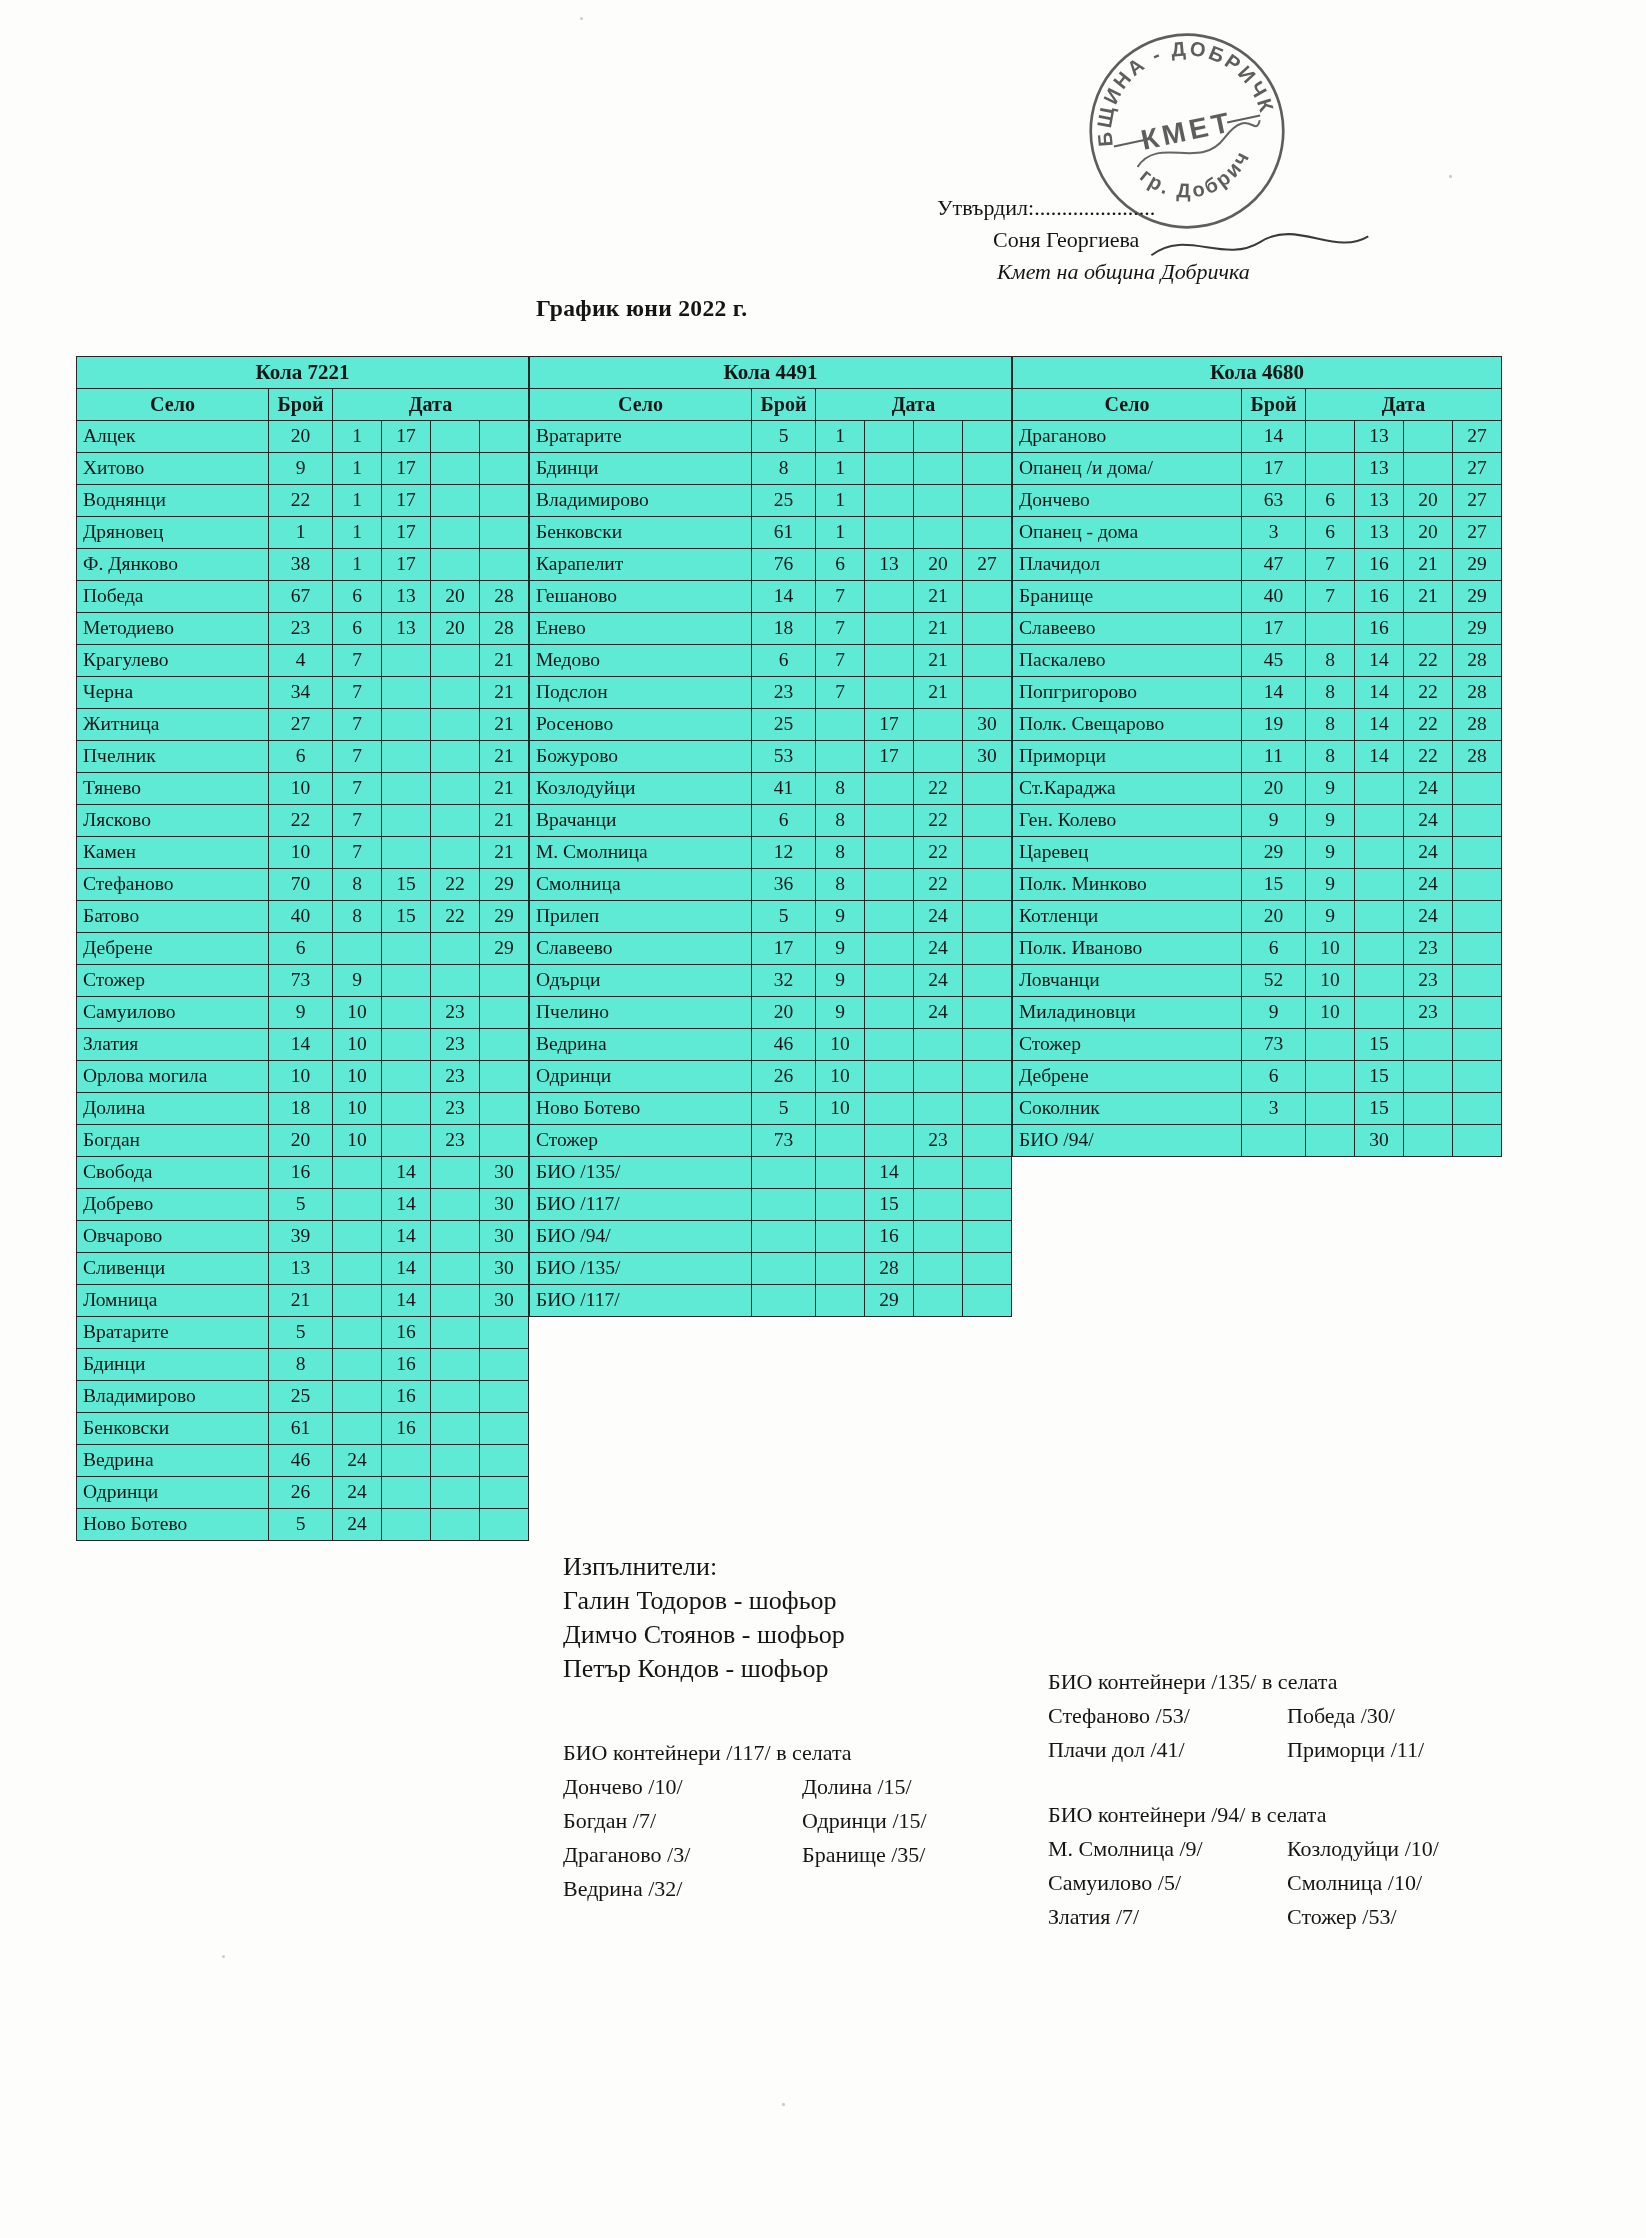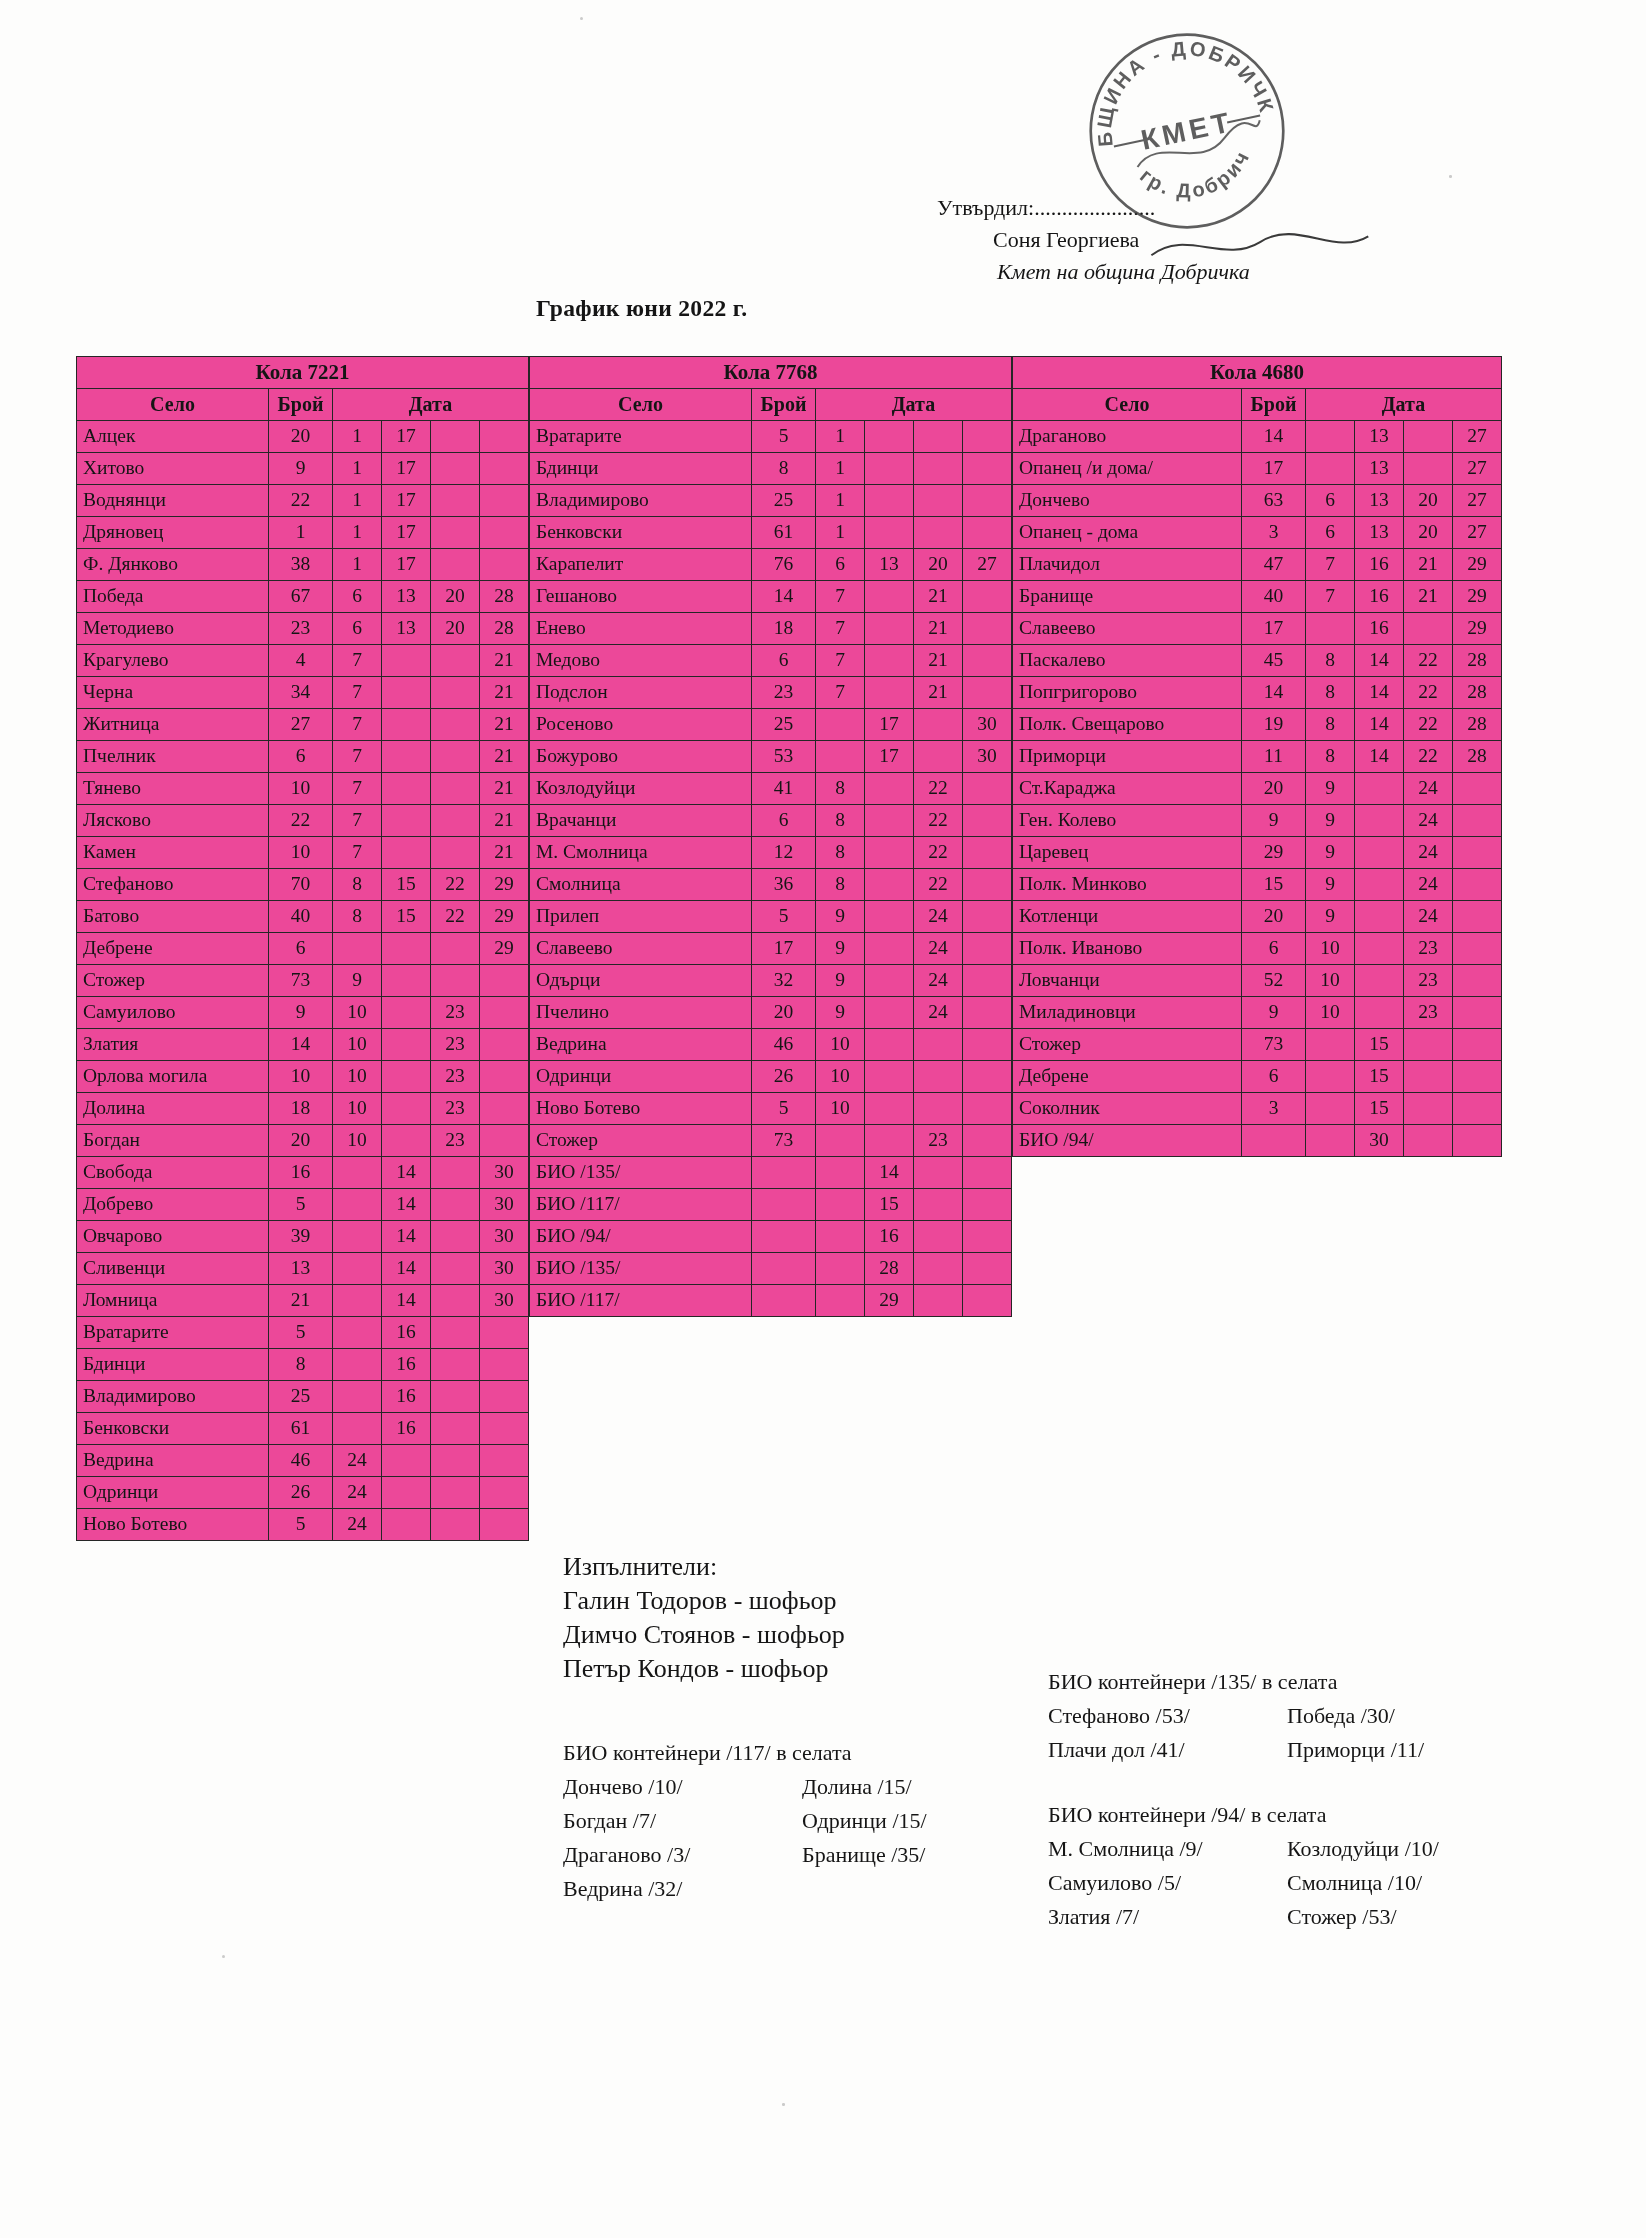--- a/index.html
+++ b/index.html
@@ -27,21 +27,21 @@
                letter-spacing:4px; fill:#3c3c3c; font-weight:bold; }
   .stamp-center { font-family:"Liberation Sans","DejaVu Sans",sans-serif; font-size:42px;
                   letter-spacing:6px; fill:#3c3c3c; font-weight:bold; }
   .stamp-line { stroke:#3c3c3c; stroke-width:3; }
   .stamp-sign { fill:none; stroke:#444; stroke-width:3; }
   .signature { position:absolute; left:1146px; top:216px; z-index:6; }
   .signature path { fill:none; stroke:#3a3a3a; stroke-width:3; }
 
   
   .tables { position:absolute; left:76px; top:356px; display:flex; align-items:flex-start; }
-  table { border-collapse:collapse; table-layout:fixed; background:#ec4899; }
+  table { border-collapse:collapse; table-layout:fixed; background:#5eead4; }
   th, td { border:1.3px solid #262626; height:32px; padding:0 2.7px; font-size:19.5px;
            line-height:1.05; overflow:hidden; white-space:nowrap; }
   th { font-weight:bold; text-align:center; font-size:20px; }
   th.tbl-title { font-size:21px; }
   td.village { text-align:left; padding-left:6px; }
   td.num { text-align:center; }
 
   
   .executors { position:absolute; left:563px; top:1550px; font-size:26px; line-height:34px; }
   .bio-block { position:absolute; font-size:22px; line-height:34px; }
@@ -397,21 +397,21 @@
         <colgroup>
           <col style="width: 222px;">
           <col style="width: 64px;">
           <col style="width: 49px;">
           <col style="width: 49px;">
           <col style="width: 49px;">
           <col style="width: 49px;">
         </colgroup>
         <thead>
           <tr>
-            <th class="tbl-title" colspan="6">Кола 7768</th>
+            <th class="tbl-title" colspan="6">Кола 4491</th>
           </tr>
           <tr>
             <th colspan="1">Село</th>
             <th colspan="1">Брой</th>
             <th colspan="4">Дата</th>
           </tr>
         </thead>
         <tbody>
           <tr>
             <td class="village">Вратарите</td>

